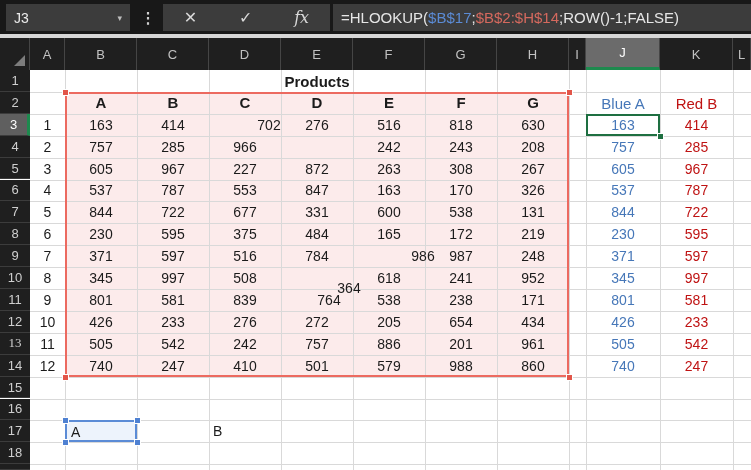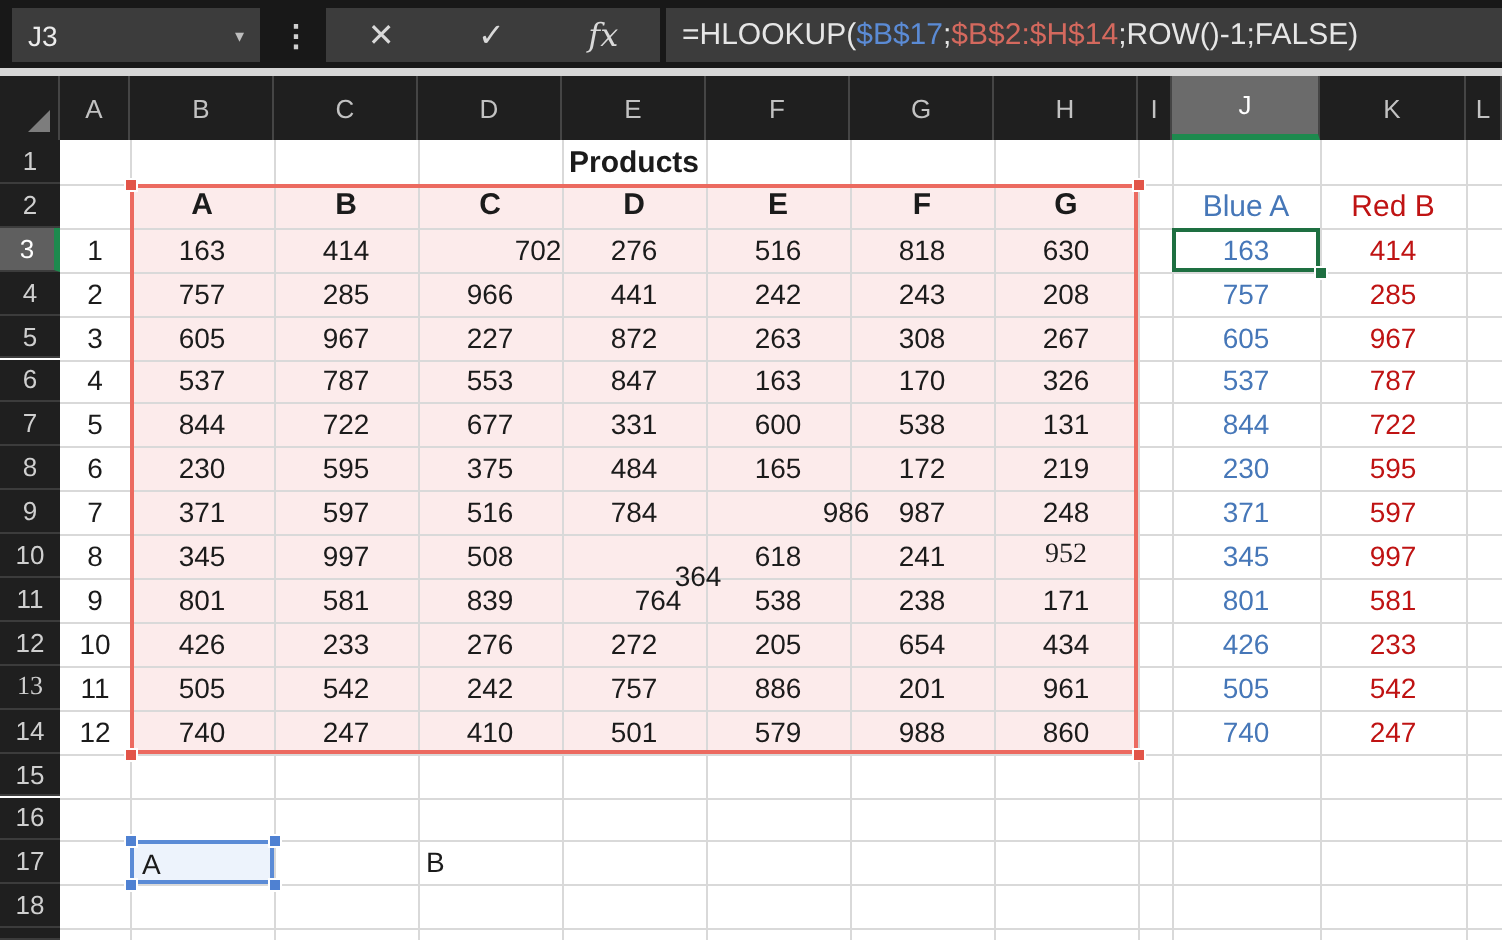--- a/index.html
+++ b/index.html
@@ -176,21 +176,20 @@
     <div class="cell" style="left: 65px; top: 113.8px; width: 72px; height: 21.9px; z-index: 5;">163</div>
     <div class="cell" style="left: 137px; top: 113.8px; width: 72px; height: 21.9px; z-index: 5;">414</div>
     <div class="cell" style="left: 209px; top: 113.8px; width: 72px; height: 21.9px; z-index: 5; padding-left: 24px;">702</div>
     <div class="cell" style="left: 281px; top: 113.8px; width: 72px; height: 21.9px; z-index: 5;">276</div>
     <div class="cell" style="left: 353px; top: 113.8px; width: 72px; height: 21.9px; z-index: 5;">516</div>
     <div class="cell" style="left: 425px; top: 113.8px; width: 72px; height: 21.9px; z-index: 5;">818</div>
     <div class="cell" style="left: 497px; top: 113.8px; width: 72px; height: 21.9px; z-index: 5;">630</div>
     <div class="cell" style="left: 65px; top: 135.7px; width: 72px; height: 21.9px; z-index: 5;">757</div>
     <div class="cell" style="left: 137px; top: 135.7px; width: 72px; height: 21.9px; z-index: 5;">285</div>
     <div class="cell" style="left: 209px; top: 135.7px; width: 72px; height: 21.9px; z-index: 5;">966</div>
-    <div class="cell" style="left: 281px; top: 135.7px; width: 72px; height: 21.9px; z-index: 5;">441</div>
     <div class="cell" style="left: 353px; top: 135.7px; width: 72px; height: 21.9px; z-index: 5;">242</div>
     <div class="cell" style="left: 425px; top: 135.7px; width: 72px; height: 21.9px; z-index: 5;">243</div>
     <div class="cell" style="left: 497px; top: 135.7px; width: 72px; height: 21.9px; z-index: 5;">208</div>
     <div class="cell" style="left: 65px; top: 157.6px; width: 72px; height: 21.9px; z-index: 5;">605</div>
     <div class="cell" style="left: 137px; top: 157.6px; width: 72px; height: 21.9px; z-index: 5;">967</div>
     <div class="cell" style="left: 209px; top: 157.6px; width: 72px; height: 21.9px; z-index: 5;">227</div>
     <div class="cell" style="left: 281px; top: 157.6px; width: 72px; height: 21.9px; z-index: 5;">872</div>
     <div class="cell" style="left: 353px; top: 157.6px; width: 72px; height: 21.9px; z-index: 5;">263</div>
     <div class="cell" style="left: 425px; top: 157.6px; width: 72px; height: 21.9px; z-index: 5;">308</div>
     <div class="cell" style="left: 497px; top: 157.6px; width: 72px; height: 21.9px; z-index: 5;">267</div>
@@ -221,21 +220,21 @@
     <div class="cell" style="left: 281px; top: 245.2px; width: 72px; height: 21.9px; z-index: 5;">784</div>
     <div class="cell" style="left: 339px; top: 245.2px; width: 72px; height: 21.9px; z-index: 5; margin-left: 48px;">986</div>
     <div class="cell" style="left: 425px; top: 245.2px; width: 72px; height: 21.9px; z-index: 5;">987</div>
     <div class="cell" style="left: 497px; top: 245.2px; width: 72px; height: 21.9px; z-index: 5;">248</div>
     <div class="cell" style="left: 65px; top: 267.1px; width: 72px; height: 21.9px; z-index: 5;">345</div>
     <div class="cell" style="left: 137px; top: 267.1px; width: 72px; height: 21.9px; z-index: 5;">997</div>
     <div class="cell" style="left: 209px; top: 267.1px; width: 72px; height: 21.9px; z-index: 5;">508</div>
     <div class="cell" style="left: 281px; top: 277px; width: 72px; height: 21.9px; z-index: 5; padding-left: 32px;">364</div>
     <div class="cell" style="left: 353px; top: 267.1px; width: 72px; height: 21.9px; z-index: 5;">618</div>
     <div class="cell" style="left: 425px; top: 267.1px; width: 72px; height: 21.9px; z-index: 5;">241</div>
-    <div class="cell" style="left: 497px; top: 267.1px; width: 72px; height: 21.9px; z-index: 5; font-family: Liberation Serif, serif;">952</div>
+    <div class="cell" style="left: 497px; top: 267.1px; width: 72px; height: 21.9px; z-index: 5;">952</div>
     <div class="cell" style="left: 65px; top: 289px; width: 72px; height: 21.9px; z-index: 5;">801</div>
     <div class="cell" style="left: 137px; top: 289px; width: 72px; height: 21.9px; z-index: 5;">581</div>
     <div class="cell" style="left: 209px; top: 289px; width: 72px; height: 21.9px; z-index: 5;">839</div>
     <div class="cell" style="left: 281px; top: 289px; width: 72px; height: 21.9px; z-index: 5; margin-left: 12px;">764</div>
     <div class="cell" style="left: 353px; top: 289px; width: 72px; height: 21.9px; z-index: 5;">538</div>
     <div class="cell" style="left: 425px; top: 289px; width: 72px; height: 21.9px; z-index: 5;">238</div>
     <div class="cell" style="left: 497px; top: 289px; width: 72px; height: 21.9px; z-index: 5;">171</div>
     <div class="cell" style="left: 65px; top: 310.9px; width: 72px; height: 21.9px; z-index: 5;">426</div>
     <div class="cell" style="left: 137px; top: 310.9px; width: 72px; height: 21.9px; z-index: 5;">233</div>
     <div class="cell" style="left: 209px; top: 310.9px; width: 72px; height: 21.9px; z-index: 5;">276</div>

